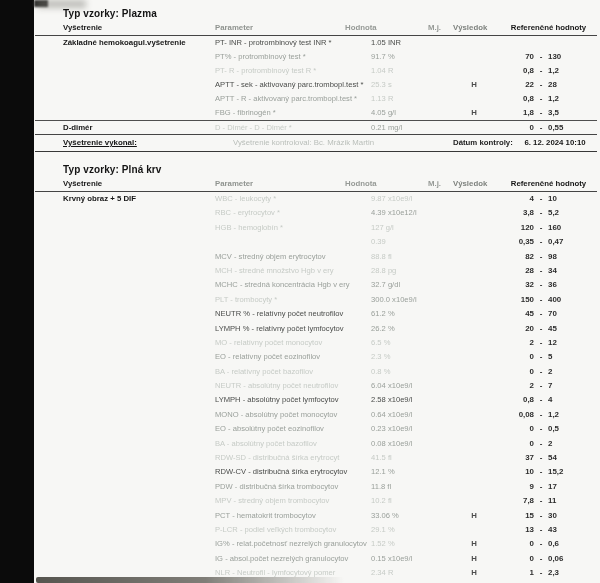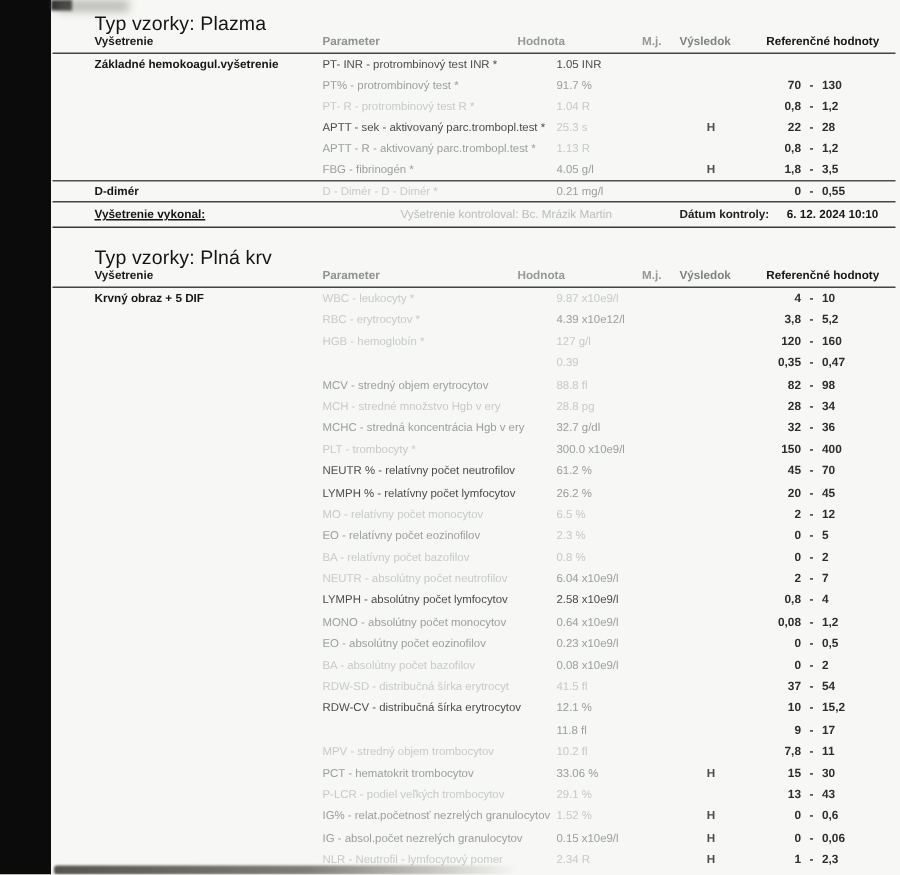--- a/index.html
+++ b/index.html
@@ -13,21 +13,21 @@
   .scanbar{position:absolute;left:0;top:0;width:34px;height:583px;background:#0b0b0b}
   .scanbar-notch{position:absolute;left:34px;top:0;width:14px;height:7px;background:#30302e;filter:blur(1px)}
   .smudge-top{position:absolute;left:38px;top:0;width:48px;height:8px;background:#77766f;opacity:.45;filter:blur(3px)}
   .bottomstrip{position:absolute;left:36px;bottom:0;width:308px;height:6px;border-radius:2px;
     background:linear-gradient(90deg,#56554f 0%,#807e78 55%,rgba(128,126,120,0) 100%);filter:blur(.6px)}
 
   .content{position:absolute;left:35px;top:0;width:562px;height:583px}
   .sec{position:absolute;left:0;width:100%}
   #sec1{top:8px}
   #sec2{top:164px}
-  .sec-title{position:absolute;left:28px;top:0;font-size:13px;font-weight:400;color:#141414;letter-spacing:.1px}
+  .sec-title{position:absolute;left:28px;top:0;font-size:10px;font-weight:700;color:#141414;letter-spacing:.1px}
 
   .thead{position:absolute;left:0;top:14px;width:100%;height:13px;border-bottom:1.2px solid #454545;font-size:7.8px;font-weight:700}
   .thead span{position:absolute;top:1px;white-space:nowrap}
   .h-exam{left:28px;color:#1a1a1a}
   .h-param{left:180px;color:#8f938f}
   .h-val{left:310px;color:#969a96}
   .h-unit{left:393px;color:#969a96}
   .h-res{left:418px;color:#7e827e}
   .h-ref{left:465px;width:97px;text-align:center;color:#161616}
 
@@ -47,21 +47,21 @@
 
   .t-d{color:#4a4c4a}
   .t-m{color:#9aa09b}
   .t-f{color:#c6cbc6}
 
   .footer{position:absolute;left:0;width:100%;height:16px;line-height:16px;font-size:7.8px;
     border-top:1px solid #454545;border-bottom:1.6px solid #383838}
   #sec1 .footer{top:126px}
   .footer span{position:absolute;top:0;white-space:nowrap}
   .f-performed{left:28px;font-weight:700;text-decoration:underline;color:#141414;font-size:7.9px}
-  .f-checked{left:232px;color:#b9beb9}
+  .f-checked{left:198px;color:#b9beb9}
   .f-datelabel{left:418px;font-weight:700;color:#232323}
   .f-date{left:478px;width:84px;text-align:center;font-weight:700;color:#161616}
 </style>
 </head>
 <body>
 
 <div>
   <div class="scanbar"></div>
   <div class="scanbar-notch"></div>
   <div class="smudge-top"></div>
@@ -336,20 +336,21 @@
             <span class="c c-exam"></span>
             <span class="c c-param t-d">RDW-CV - distribučná šírka erytrocytov</span>
             <span class="c c-val t-m">12.1 %</span>
             <span class="c c-flag"></span>
             <span class="c c-low">10</span>
             <span class="c c-dash">-</span>
             <span class="c c-high">15,2</span>
           </div>
           <div class="row">
             <span class="c c-exam"></span>
+            <span class="c c-param t-m">PDW - distribučná šírka trombocytov</span>
             <span class="c c-val t-m">11.8 fl</span>
             <span class="c c-flag"></span>
             <span class="c c-low">9</span>
             <span class="c c-dash">-</span>
             <span class="c c-high">17</span>
           </div>
           <div class="row">
             <span class="c c-exam"></span>
             <span class="c c-param t-f">MPV - stredný objem trombocytov</span>
             <span class="c c-val t-f">10.2 fl</span>

